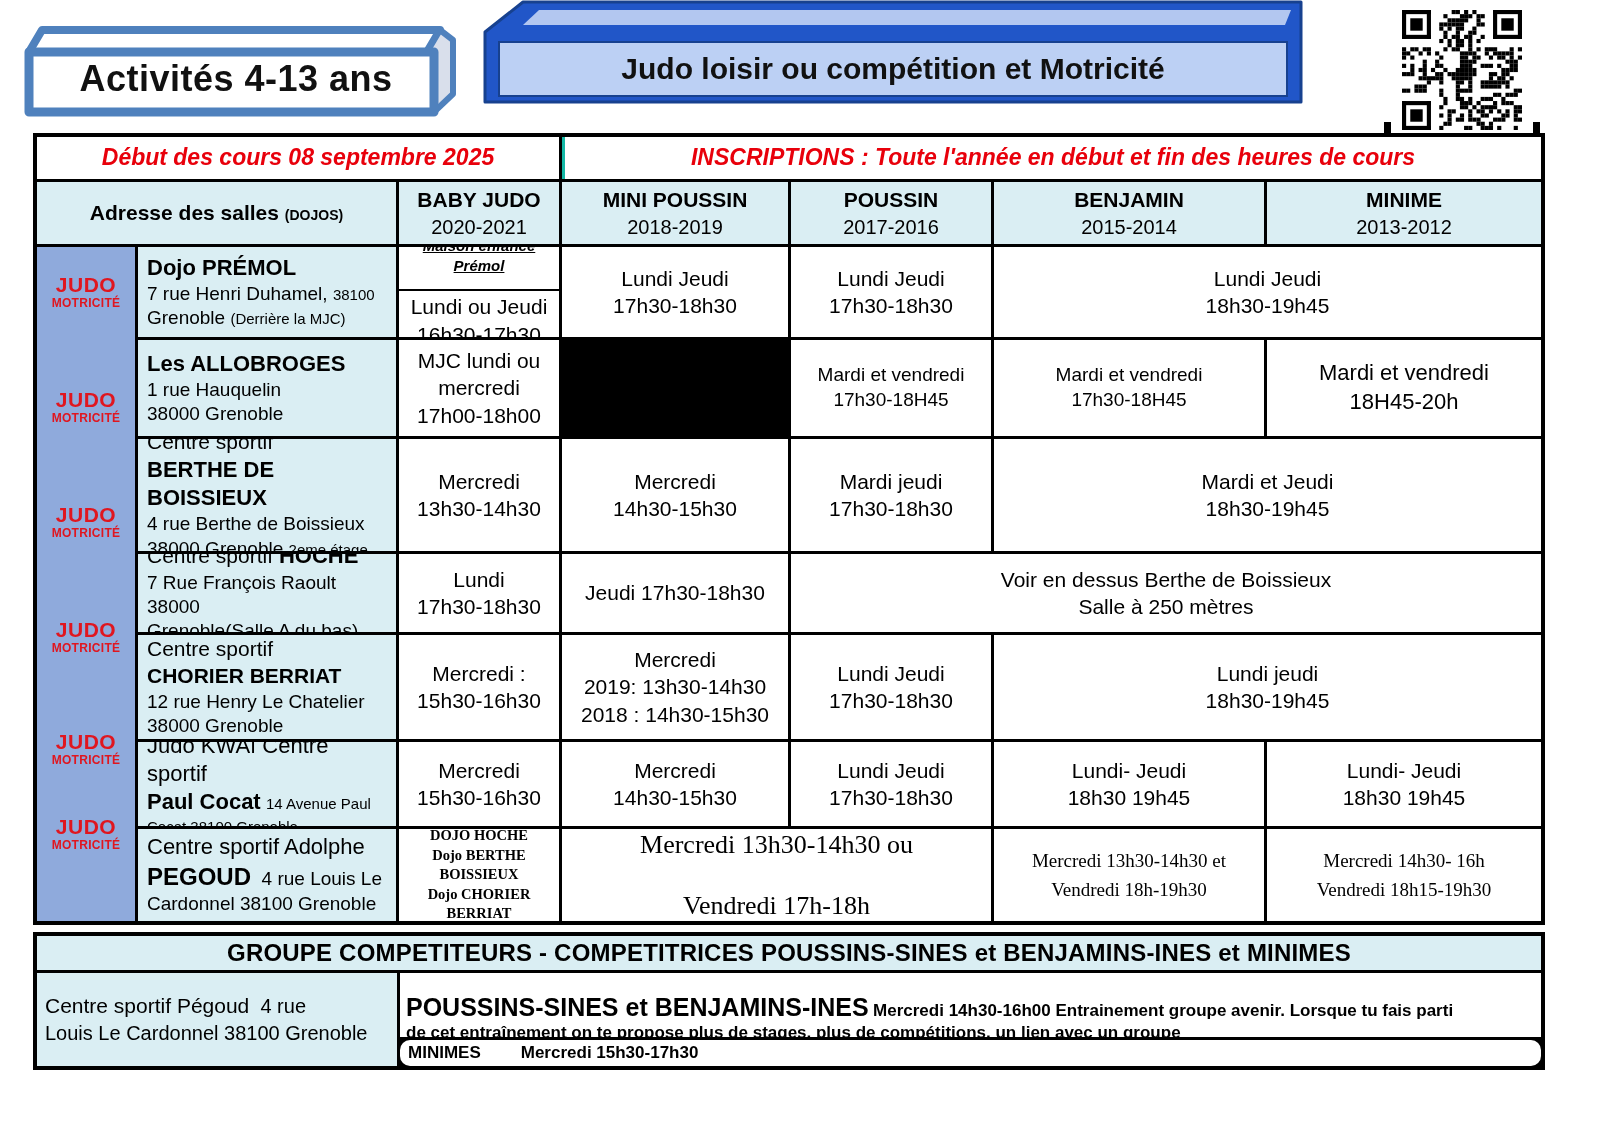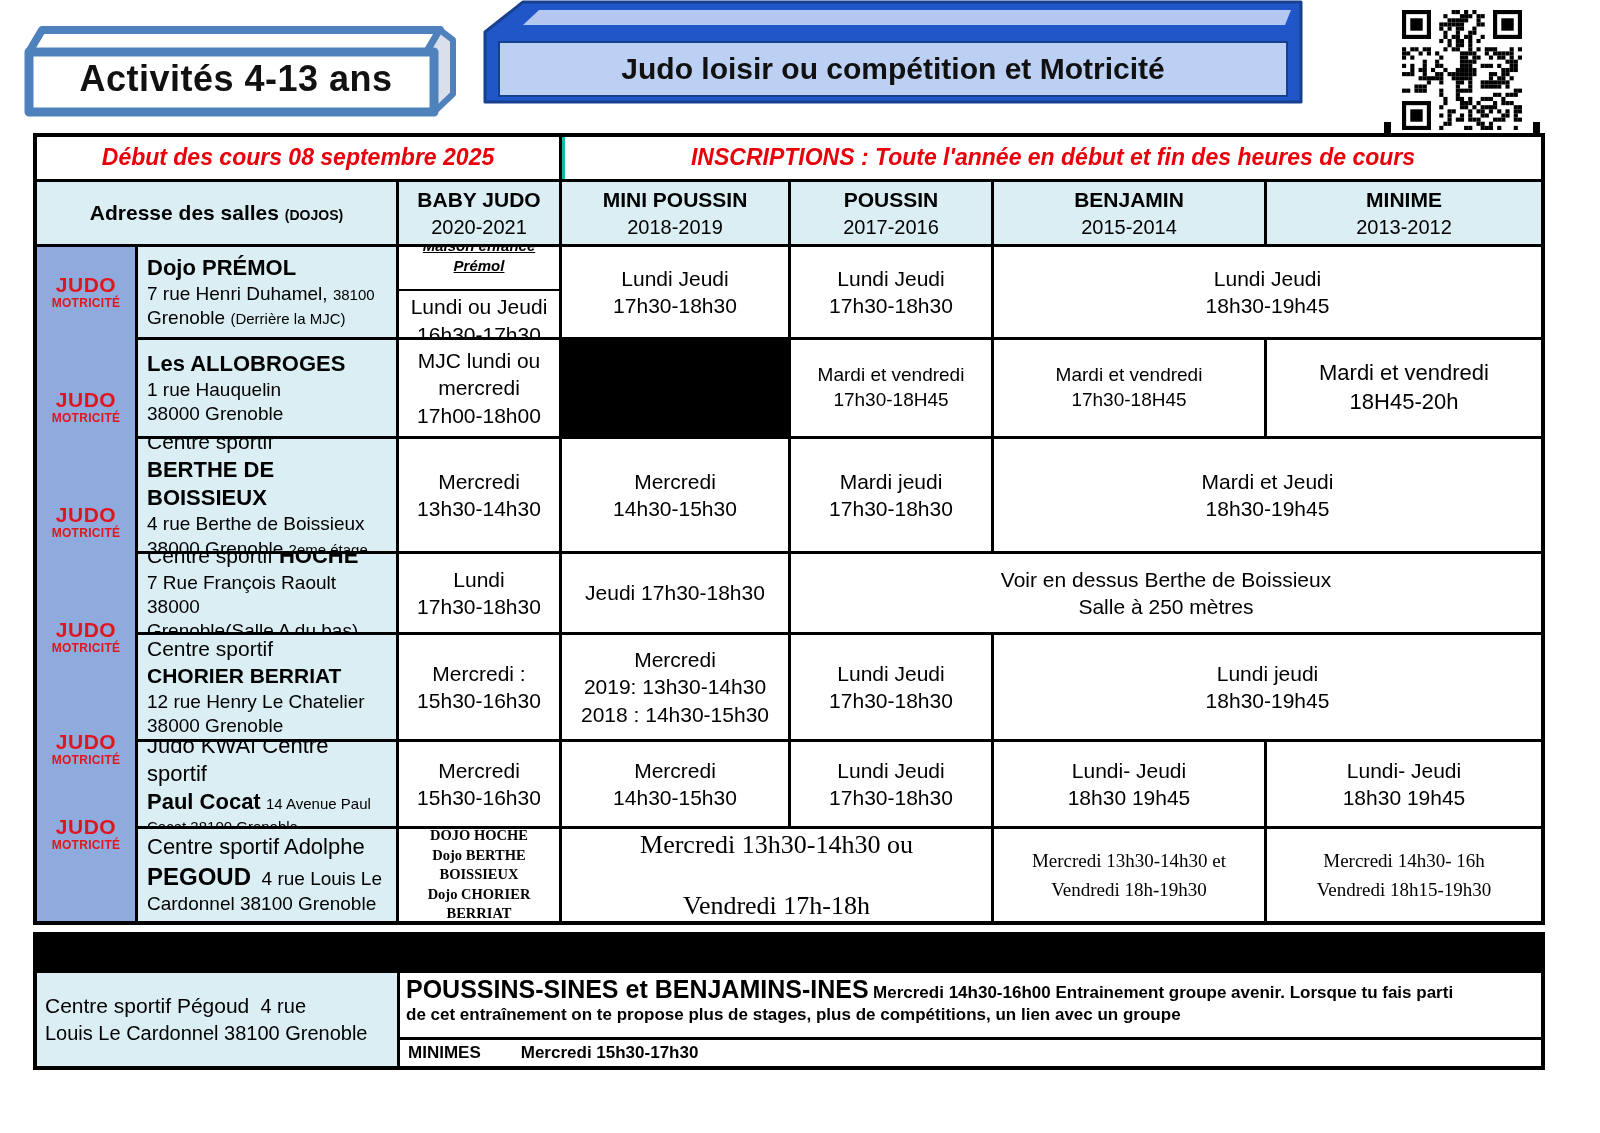--- a/index.html
+++ b/index.html
@@ -61,26 +61,26 @@
   .side-label .mot{font-size:12px;font-weight:bold;letter-spacing:.3px;}
 
   
   #comp{position:absolute;left:33px;top:932px;width:1512px;
         background:#000;padding:4px;box-sizing:border-box;
         display:grid;gap:3px;grid-template-columns:360px 1141px;
         grid-template-rows:34px 64px 26px;}
   #comp .title{grid-area:1/1/2/3;font-weight:bold;font-size:24px;letter-spacing:.2px;}
   #comp .venue{grid-area:2/1/4/2;font-size:20px;line-height:1.35;align-items:flex-start;text-align:left;padding:2px 2px 2px 8px;box-sizing:border-box;}
   #comp .venue .b{font-size:21px;}
-  .group1{grid-area:2/2/3/3;align-items:flex-start;text-align:left;padding:2px 6px;box-sizing:border-box;justify-content:flex-start;}
+  .group1{grid-area:2/2/3/3;align-items:flex-start;text-align:left;padding:20px 6px;box-sizing:border-box;justify-content:flex-start;}
   .group1 .t{font-weight:bold;font-size:25px;line-height:1.15;}
   .group1 .s{font-weight:bold;font-size:17px;}
   .group1 .l2{font-weight:bold;font-size:17px;line-height:1.25;}
   .group2{grid-area:3/2/4/3;flex-direction:row;justify-content:flex-start;gap:40px;padding-left:8px;
-          font-weight:bold;font-size:17px;}
+          font-weight:bold;font-size:17px;border-radius:10px;}
 </style>
 </head>
 <body>
 <div id="page">
 
 <div class="banner-wrap" id="banner1">
   <svg width="452" height="98" viewBox="0 0 452 98">
     <polygon points="32,8 430,8 417,30 19,30" fill="#ffffff" stroke="#4f81bd" stroke-width="8" stroke-linejoin="round"></polygon>
     <polygon points="417,30 430,8 443,18 443,72 424,90" fill="#d9dfeb" stroke="#4f81bd" stroke-width="6" stroke-linejoin="round"></polygon>
     <rect x="19" y="30" width="405" height="60" fill="#ffffff" stroke="#4f81bd" stroke-width="9" stroke-linejoin="round"></rect>
@@ -602,20 +602,21 @@
     <div>Mercredi 13h30-14h30  et</div>
         <div>Vendredi 18h-19h30</div>
   </div>
   <div class="cell serif med-serif heavy" style="grid-area:9/7/10/8">
     <div>Mercredi 14h30- 16h</div>
         <div>Vendredi 18h15-19h30</div>
   </div>
 </div>
 
 <div id="comp">
+  <div class="cell cyan title">GROUPE COMPETITEURS - COMPETITRICES POUSSINS-SINES et  BENJAMINS-INES et MINIMES</div>
   <div class="cell cyan venue">
     <div><span class="b">Centre sportif  Pégoud</span>&nbsp; <span>4 rue</span></div>
     <div>Louis Le Cardonnel 38100 Grenoble</div>
   </div>
   <div class="cell group1">
     <div><span class="t">POUSSINS-SINES et  BENJAMINS-INES</span> <span class="s">Mercredi   14h30-16h00 Entrainement groupe avenir. Lorsque tu fais parti</span></div>
     <div class="l2">de cet entraînement on te propose plus de stages, plus de compétitions, un lien avec un groupe</div>
   </div>
   <div class="cell group2">
     <span>MINIMES</span>

